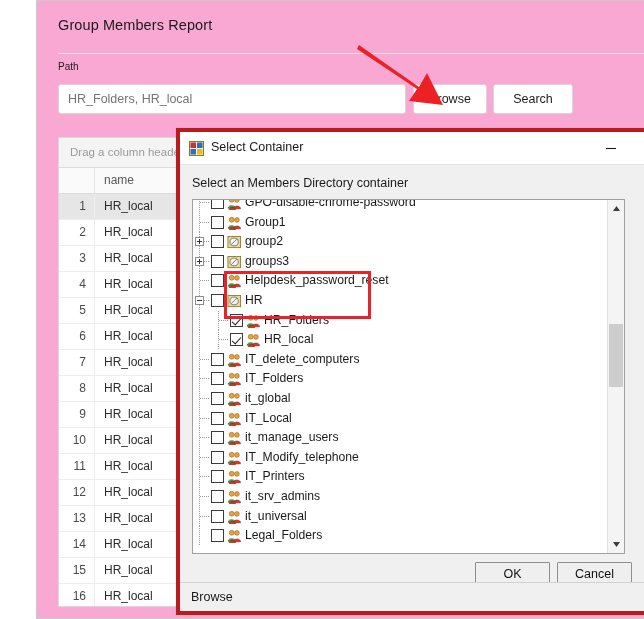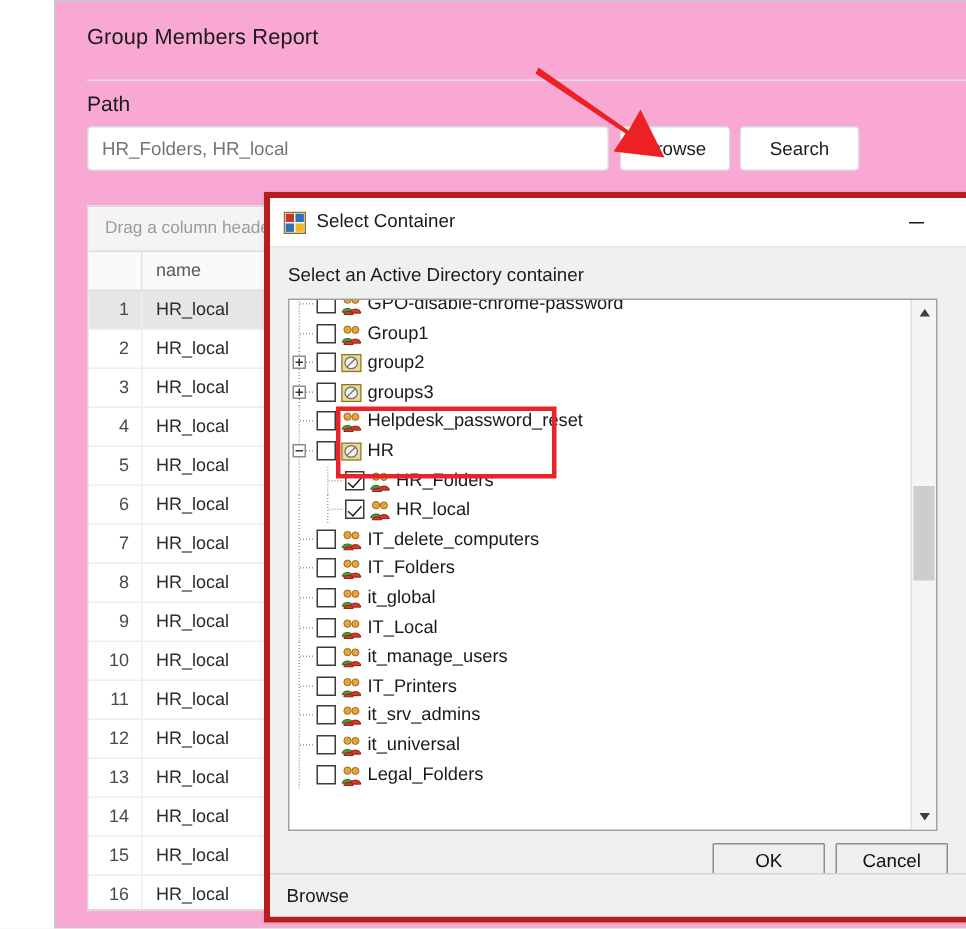--- a/index.html
+++ b/index.html
@@ -18,21 +18,21 @@
 
   
   #report-title{
     position:absolute;left:21px;top:16px;
     font-size:14.5px;color:#1a1a1a;letter-spacing:.1px;white-space:nowrap;
   }
   #header-rule{
     position:absolute;left:21px;top:52px;width:602px;height:1px;background:#e2e2e2;
   }
   #path-label{
-    position:absolute;left:21px;top:60px;font-size:14px;color:#1a1a1a;
+    position:absolute;left:21px;top:60px;font-size:10px;color:#1a1a1a;
   }
 
   
   #path-input{
     position:absolute;left:21px;top:83px;width:348px;height:30px;
     box-sizing:border-box;border:1px solid #d5d7da;border-radius:3px;
     background:#fff;color:#9a9a9e;font-size:12.5px;
     padding:0 9px;line-height:28px;outline:none;
     font-family:"Liberation Sans","DejaVu Sans",sans-serif;
   }
@@ -374,21 +374,21 @@
         </svg>
       </div>
       <div class="wbtn" id="dlg-close">
         <svg width="13" height="13" viewBox="0 0 13 13">
           <line x1="1.5" y1="1.5" x2="11.5" y2="11.5" stroke="#1a1a1a" stroke-width="1.1"></line>
           <line x1="11.5" y1="1.5" x2="1.5" y2="11.5" stroke="#1a1a1a" stroke-width="1.1"></line>
         </svg>
       </div>
     </div>
 
-    <div id="dlg-subtitle">Select an Active Directory container</div>
+    <div id="dlg-subtitle">Select an Members Directory container</div>
 
     <div id="tree-panel">
       <div id="tree-inner">
           <div class="tnode">
             <div class="tguide" style="left: 6px;"></div>
             <div class="tdash" style="left: 7px; width: 10px;"></div>
             <div class="tcheck" style="left: 18px;"></div>
             <span class="ticon" style="left: 34px;"><svg viewBox="0 0 16 15">
                 <circle cx="5" cy="4" r="2.6" fill="#e8a33d" stroke="#9a6b1d" stroke-width="0.7"></circle>
                 <path d="M1.2 13 C1.2 9.4 8.8 9.4 8.8 13 Z" fill="#4e9a3e" stroke="#2f6325" stroke-width="0.7"></path>
@@ -545,20 +545,33 @@
             <div class="tdash" style="left: 7px; width: 10px;"></div>
             <div class="tcheck" style="left: 18px;"></div>
             <span class="ticon" style="left: 34px;"><svg viewBox="0 0 16 15">
                 <circle cx="5" cy="4" r="2.6" fill="#e8a33d" stroke="#9a6b1d" stroke-width="0.7"></circle>
                 <path d="M1.2 13 C1.2 9.4 8.8 9.4 8.8 13 Z" fill="#4e9a3e" stroke="#2f6325" stroke-width="0.7"></path>
                 <circle cx="10.6" cy="4.2" r="2.5" fill="#e8a33d" stroke="#9a6b1d" stroke-width="0.7"></circle>
                 <path d="M6.9 13.6 C6.9 9.8 14.4 9.8 14.4 13.6 Z" fill="#d23b2a" stroke="#8e2016" stroke-width="0.7"></path>
                 <path d="M2.4 14.6 C2.4 11.6 9 11.6 9 14.6 Z" fill="#d23b2a" stroke="#8e2016" stroke-width="0.7"></path>
               </svg></span>
             <span class="tlabel" style="left: 52px;">it_manage_users</span>
+          </div>
+          <div class="tnode">
+            <div class="tguide" style="left: 6px;"></div>
+            <div class="tdash" style="left: 7px; width: 10px;"></div>
+            <div class="tcheck" style="left: 18px;"></div>
+            <span class="ticon" style="left: 34px;"><svg viewBox="0 0 16 15">
+                <circle cx="5" cy="4" r="2.6" fill="#e8a33d" stroke="#9a6b1d" stroke-width="0.7"></circle>
+                <path d="M1.2 13 C1.2 9.4 8.8 9.4 8.8 13 Z" fill="#4e9a3e" stroke="#2f6325" stroke-width="0.7"></path>
+                <circle cx="10.6" cy="4.2" r="2.5" fill="#e8a33d" stroke="#9a6b1d" stroke-width="0.7"></circle>
+                <path d="M6.9 13.6 C6.9 9.8 14.4 9.8 14.4 13.6 Z" fill="#d23b2a" stroke="#8e2016" stroke-width="0.7"></path>
+                <path d="M2.4 14.6 C2.4 11.6 9 11.6 9 14.6 Z" fill="#d23b2a" stroke="#8e2016" stroke-width="0.7"></path>
+              </svg></span>
+            <span class="tlabel" style="left: 52px;">IT_Modify_telephone</span>
           </div>
           <div class="tnode">
             <div class="tguide" style="left: 6px;"></div>
             <div class="tdash" style="left: 7px; width: 10px;"></div>
             <div class="tcheck" style="left: 18px;"></div>
             <span class="ticon" style="left: 34px;"><svg viewBox="0 0 16 15">
                 <circle cx="5" cy="4" r="2.6" fill="#e8a33d" stroke="#9a6b1d" stroke-width="0.7"></circle>
                 <path d="M1.2 13 C1.2 9.4 8.8 9.4 8.8 13 Z" fill="#4e9a3e" stroke="#2f6325" stroke-width="0.7"></path>
                 <circle cx="10.6" cy="4.2" r="2.5" fill="#e8a33d" stroke="#9a6b1d" stroke-width="0.7"></circle>
                 <path d="M6.9 13.6 C6.9 9.8 14.4 9.8 14.4 13.6 Z" fill="#d23b2a" stroke="#8e2016" stroke-width="0.7"></path>

